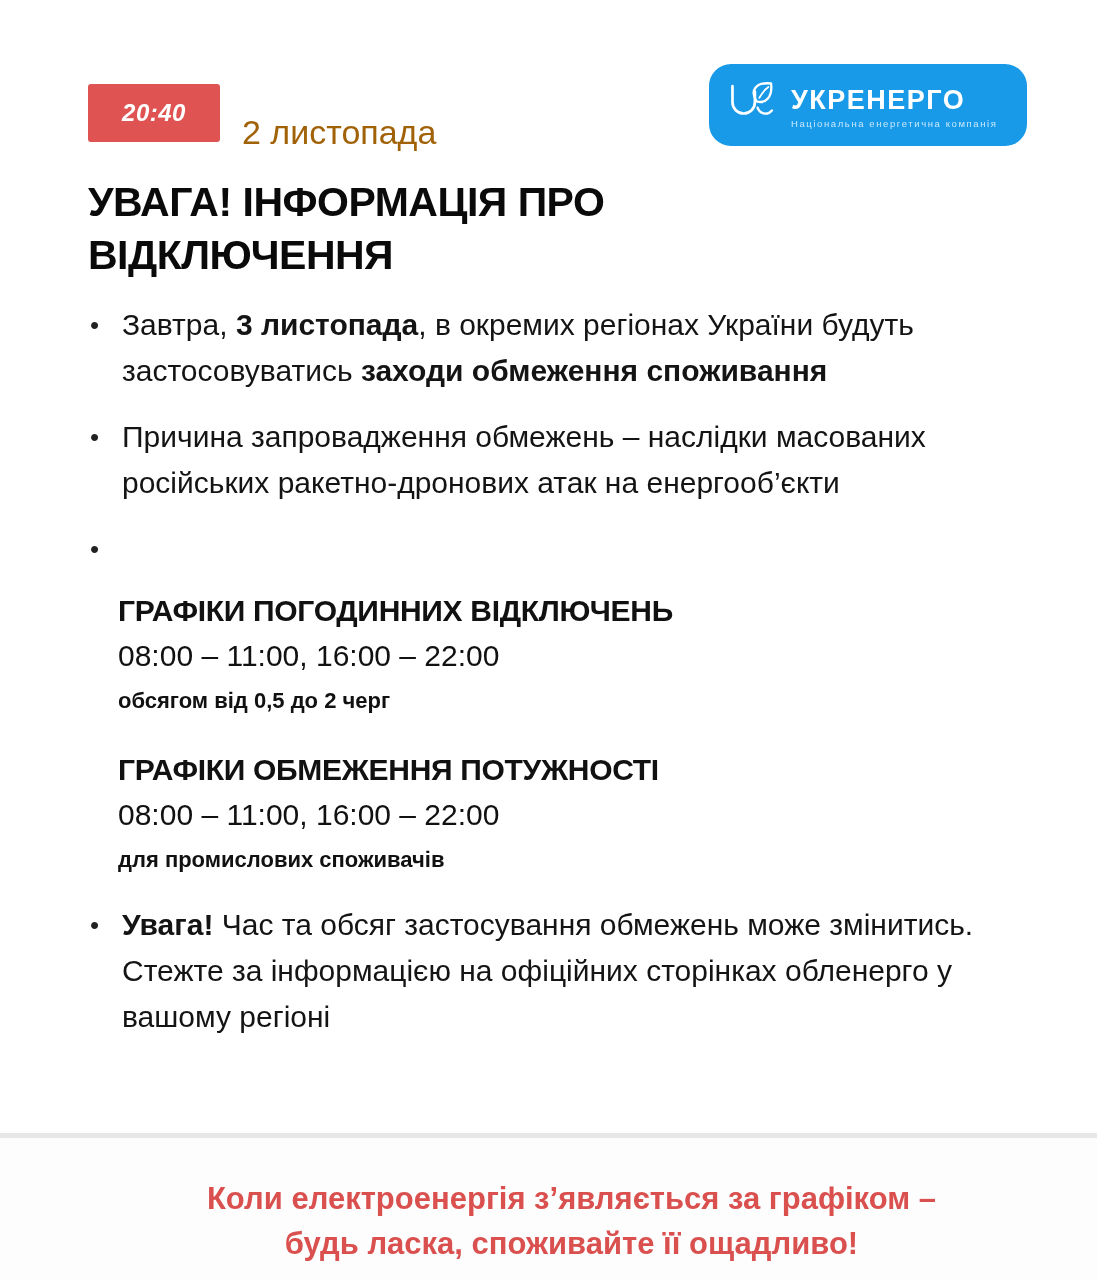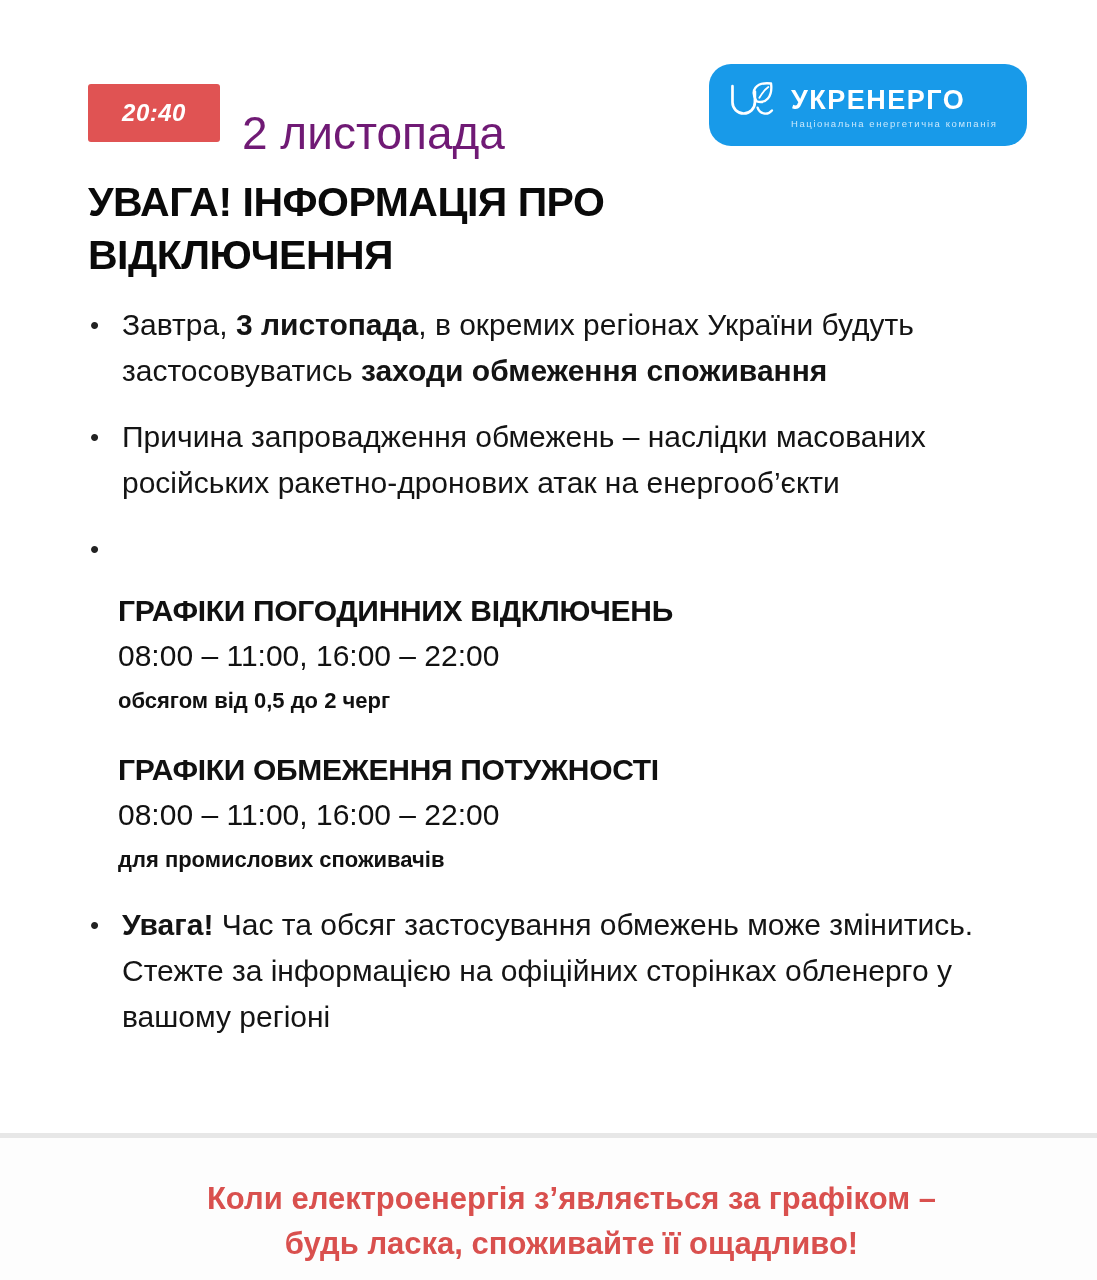--- a/index.html
+++ b/index.html
@@ -14,21 +14,21 @@
     width:1097px;height:1280px;position:relative;overflow:hidden;
     font-family:"Liberation Sans","DejaVu Sans",sans-serif;color:var(--ink);
   }
   
   .topbar{position:absolute;top:82px;left:88px;right:0;height:62px;display:flex;align-items:center;}
   .time-badge{
     background:var(--badge-red);color:#ffffff;font-weight:bold;font-size:24px;
     width:132px;height:58px;display:flex;align-items:center;justify-content:center;
     border-radius:3px;letter-spacing:0.5px;font-style:italic;
   }
-  .date{font-size:46px;color:#701a75;margin-left:22px;margin-top:39px;}
+  .date{font-size:34px;color:#a16207;margin-left:22px;margin-top:39px;}
   .logo-badge{
     position:absolute;top:64px;right:70px;width:318px;height:82px;
     background:var(--brand-blue);border-radius:22px;
     display:flex;align-items:center;padding:0 18px 0 16px;
   }
   .logo-icon{flex:0 0 auto;margin-right:8px;}
   .logo-text{display:flex;flex-direction:column;justify-content:center;margin-top:4px;}
   .logo-name{color:#ffffff;font-weight:bold;font-size:27px;letter-spacing:1.5px;line-height:30px;}
   .logo-tagline{color:#c9e8fc;font-size:9.5px;letter-spacing:1.6px;margin-top:3px;white-space:nowrap;}
   

